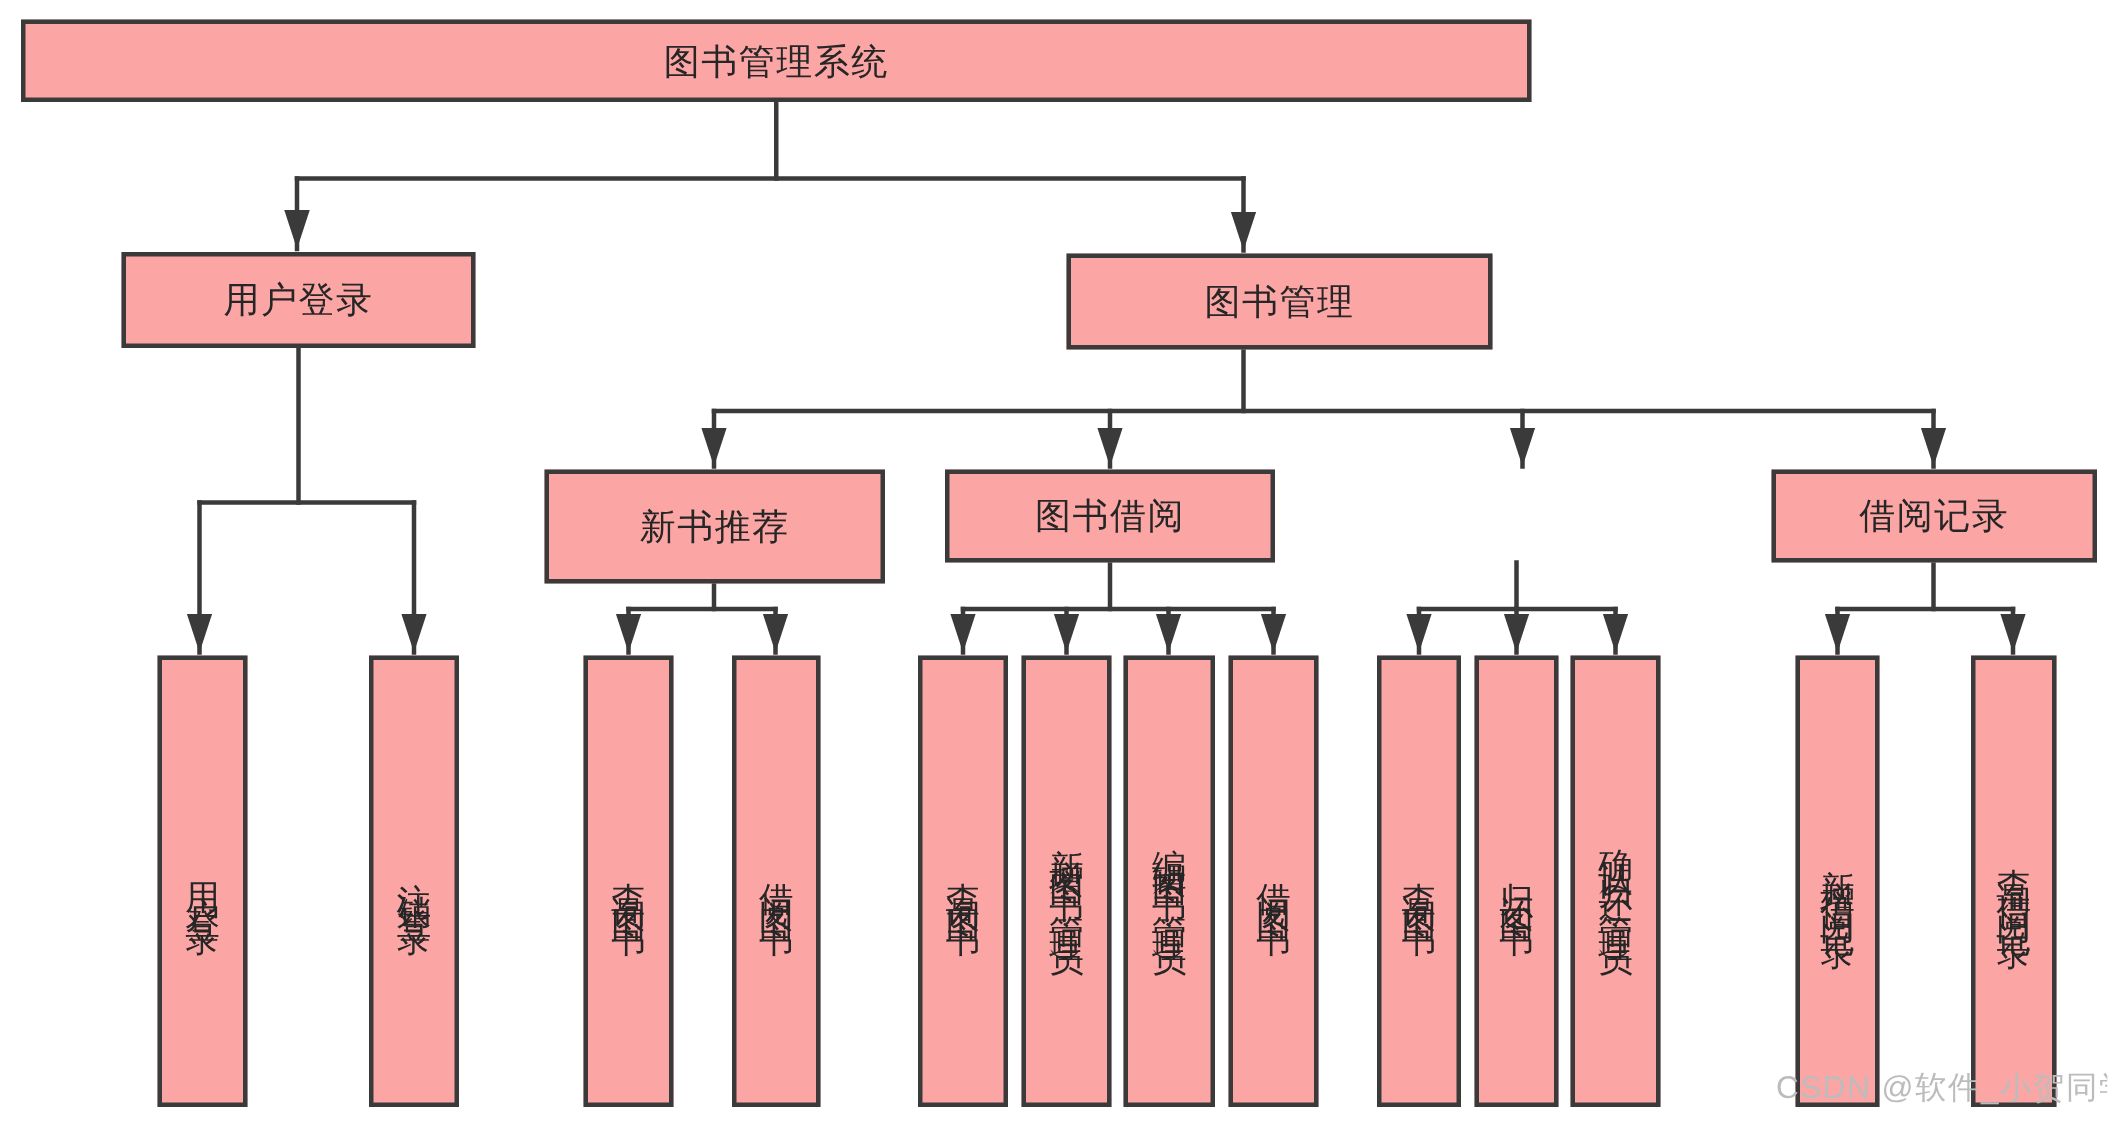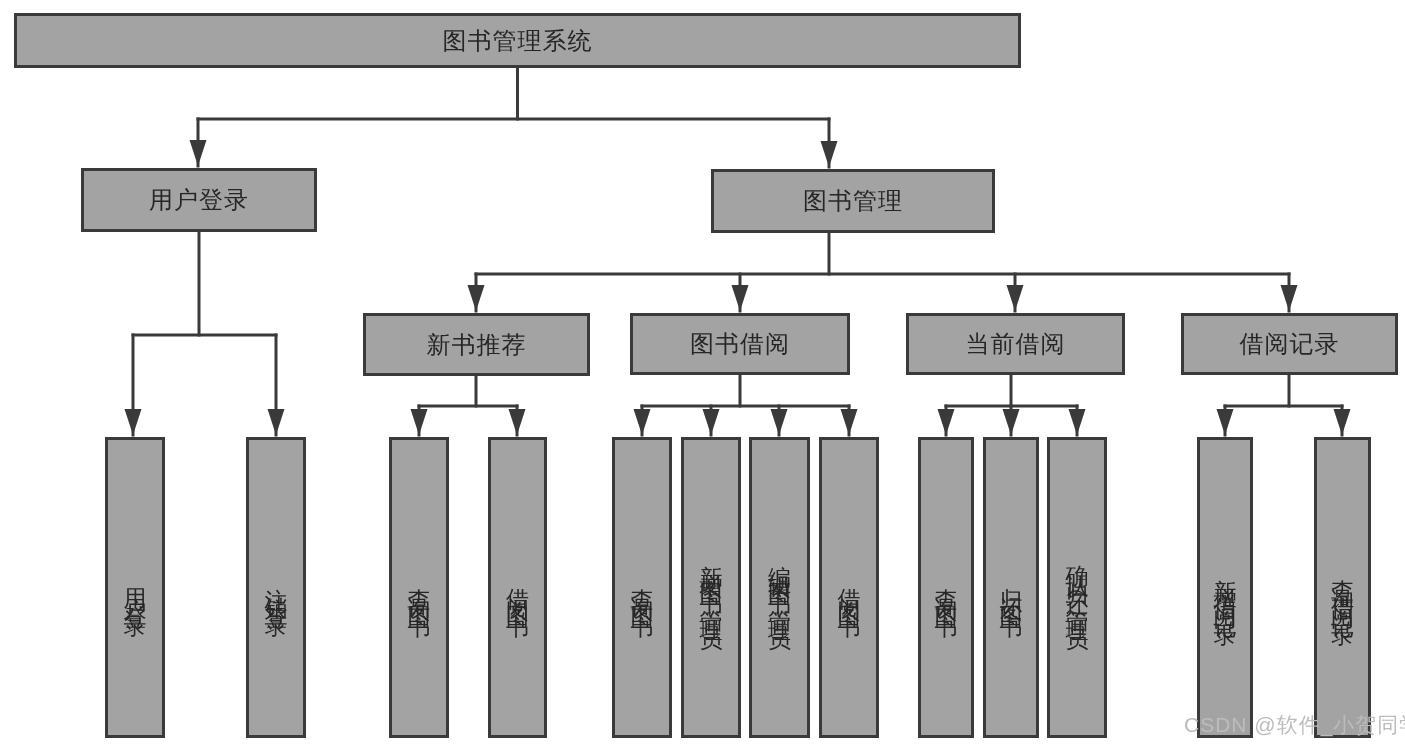--- a/index.html
+++ b/index.html
@@ -9,21 +9,21 @@
     background:var(--background,#ffffff);
     font-family:"Liberation Sans","DejaVu Sans",sans-serif;
     overflow:hidden;
   }
   #connectors{position:absolute;left:0;top:0;z-index:1;}
   #connectors line{stroke:var(--line,#3a3a3a);stroke-width:3;stroke-linecap:square;}
   #connectors .arrowhead{fill:var(--line,#3a3a3a);}
   .box{
     position:absolute;
     box-sizing:border-box;
-    background:#a3a3a3;
+    background:#fca5a5;
     border:3px solid var(--line,#3a3a3a);
     display:flex;align-items:center;justify-content:center;
     color:var(--text,#262626);
     z-index:2;
   }
   .box.h span{font-size:24px;letter-spacing:1px;white-space:nowrap;}
   .box.v span{
     writing-mode:vertical-lr;
     text-orientation:mixed;
     font-size:23px;
@@ -98,28 +98,25 @@
     <span>图书管理系统</span>
   </div>
 
   <div class="box h" style="left:81px;top:168px;width:236px;height:64px">
     <span>用户登录</span>
   </div>
   <div class="box h" style="left:711px;top:169px;width:284px;height:64px">
     <span>图书管理</span>
   </div>
 
-  <div class="box h" style="left:363px;top:313px;width:227px;height:63px">
+  <div class="box h" style="left:363px;top:313px;width:227px;height:76px">
     <span>新书推荐</span>
   </div>
   <div class="box h" style="left:630px;top:313px;width:220px;height:62px">
     <span>图书借阅</span>
-  </div>
-  <div class="box h" style="left:906px;top:313px;width:219px;height:62px">
-    <span>当前借阅</span>
   </div>
   <div class="box h" style="left:1181px;top:313px;width:217px;height:62px">
     <span>借阅记录</span>
   </div>
 
   <div class="box v" style="left:105px;top:437px;width:60px;height:301px">
     <span>用户登录</span>
   </div>
   <div class="box v" style="left:246px;top:437px;width:60px;height:301px">
     <span>注销登录</span>

